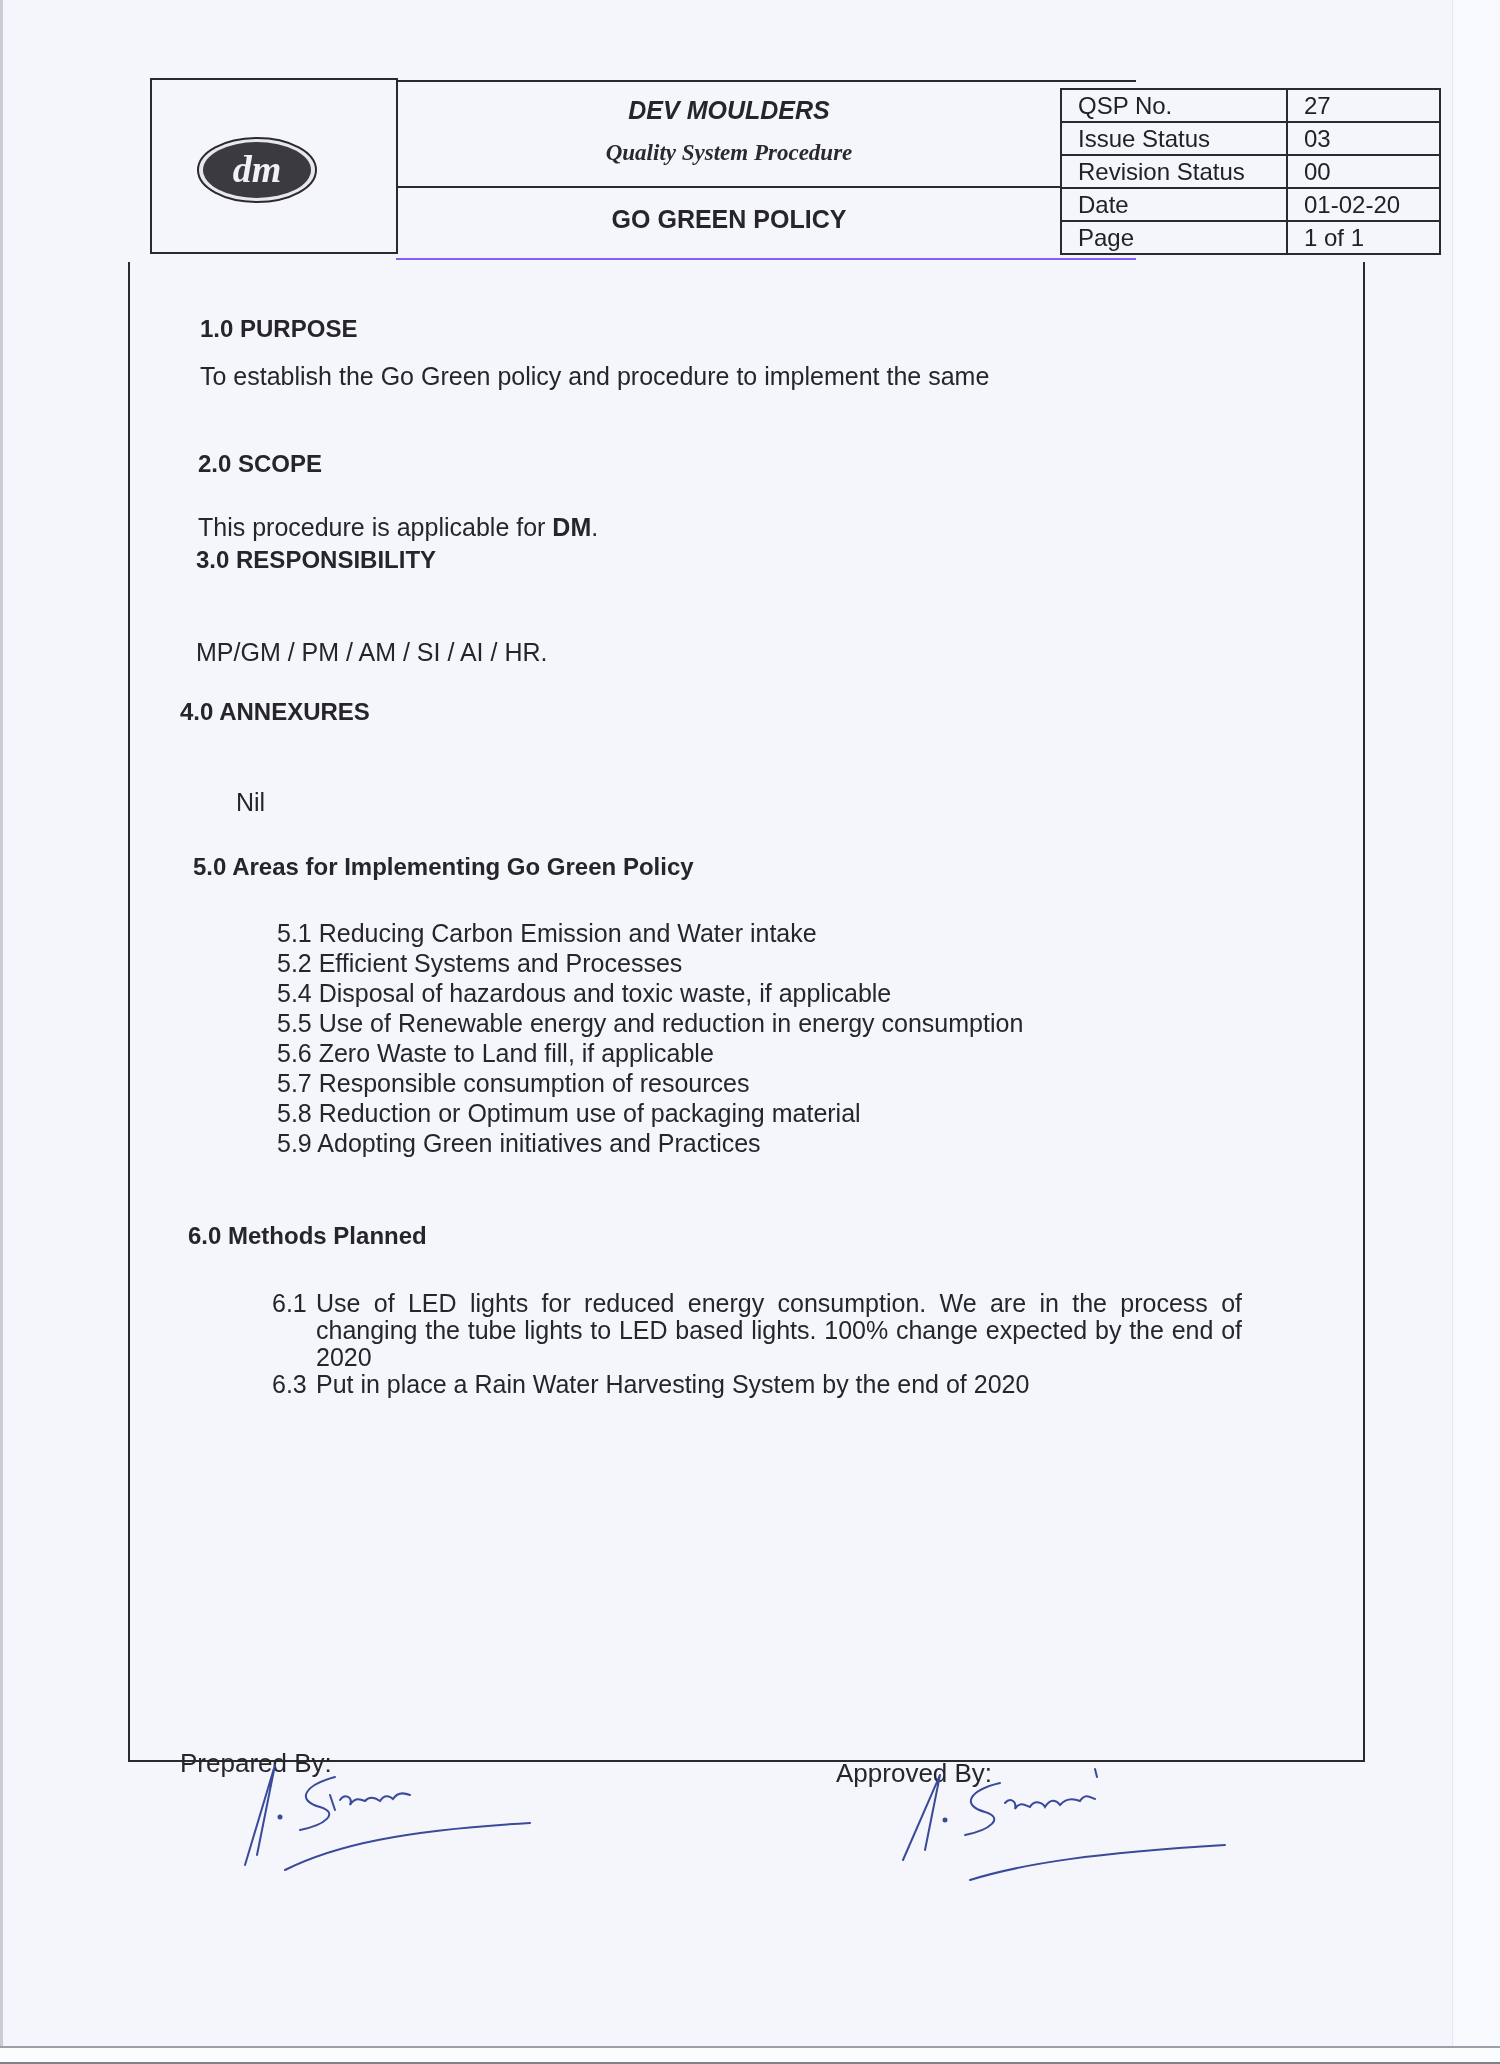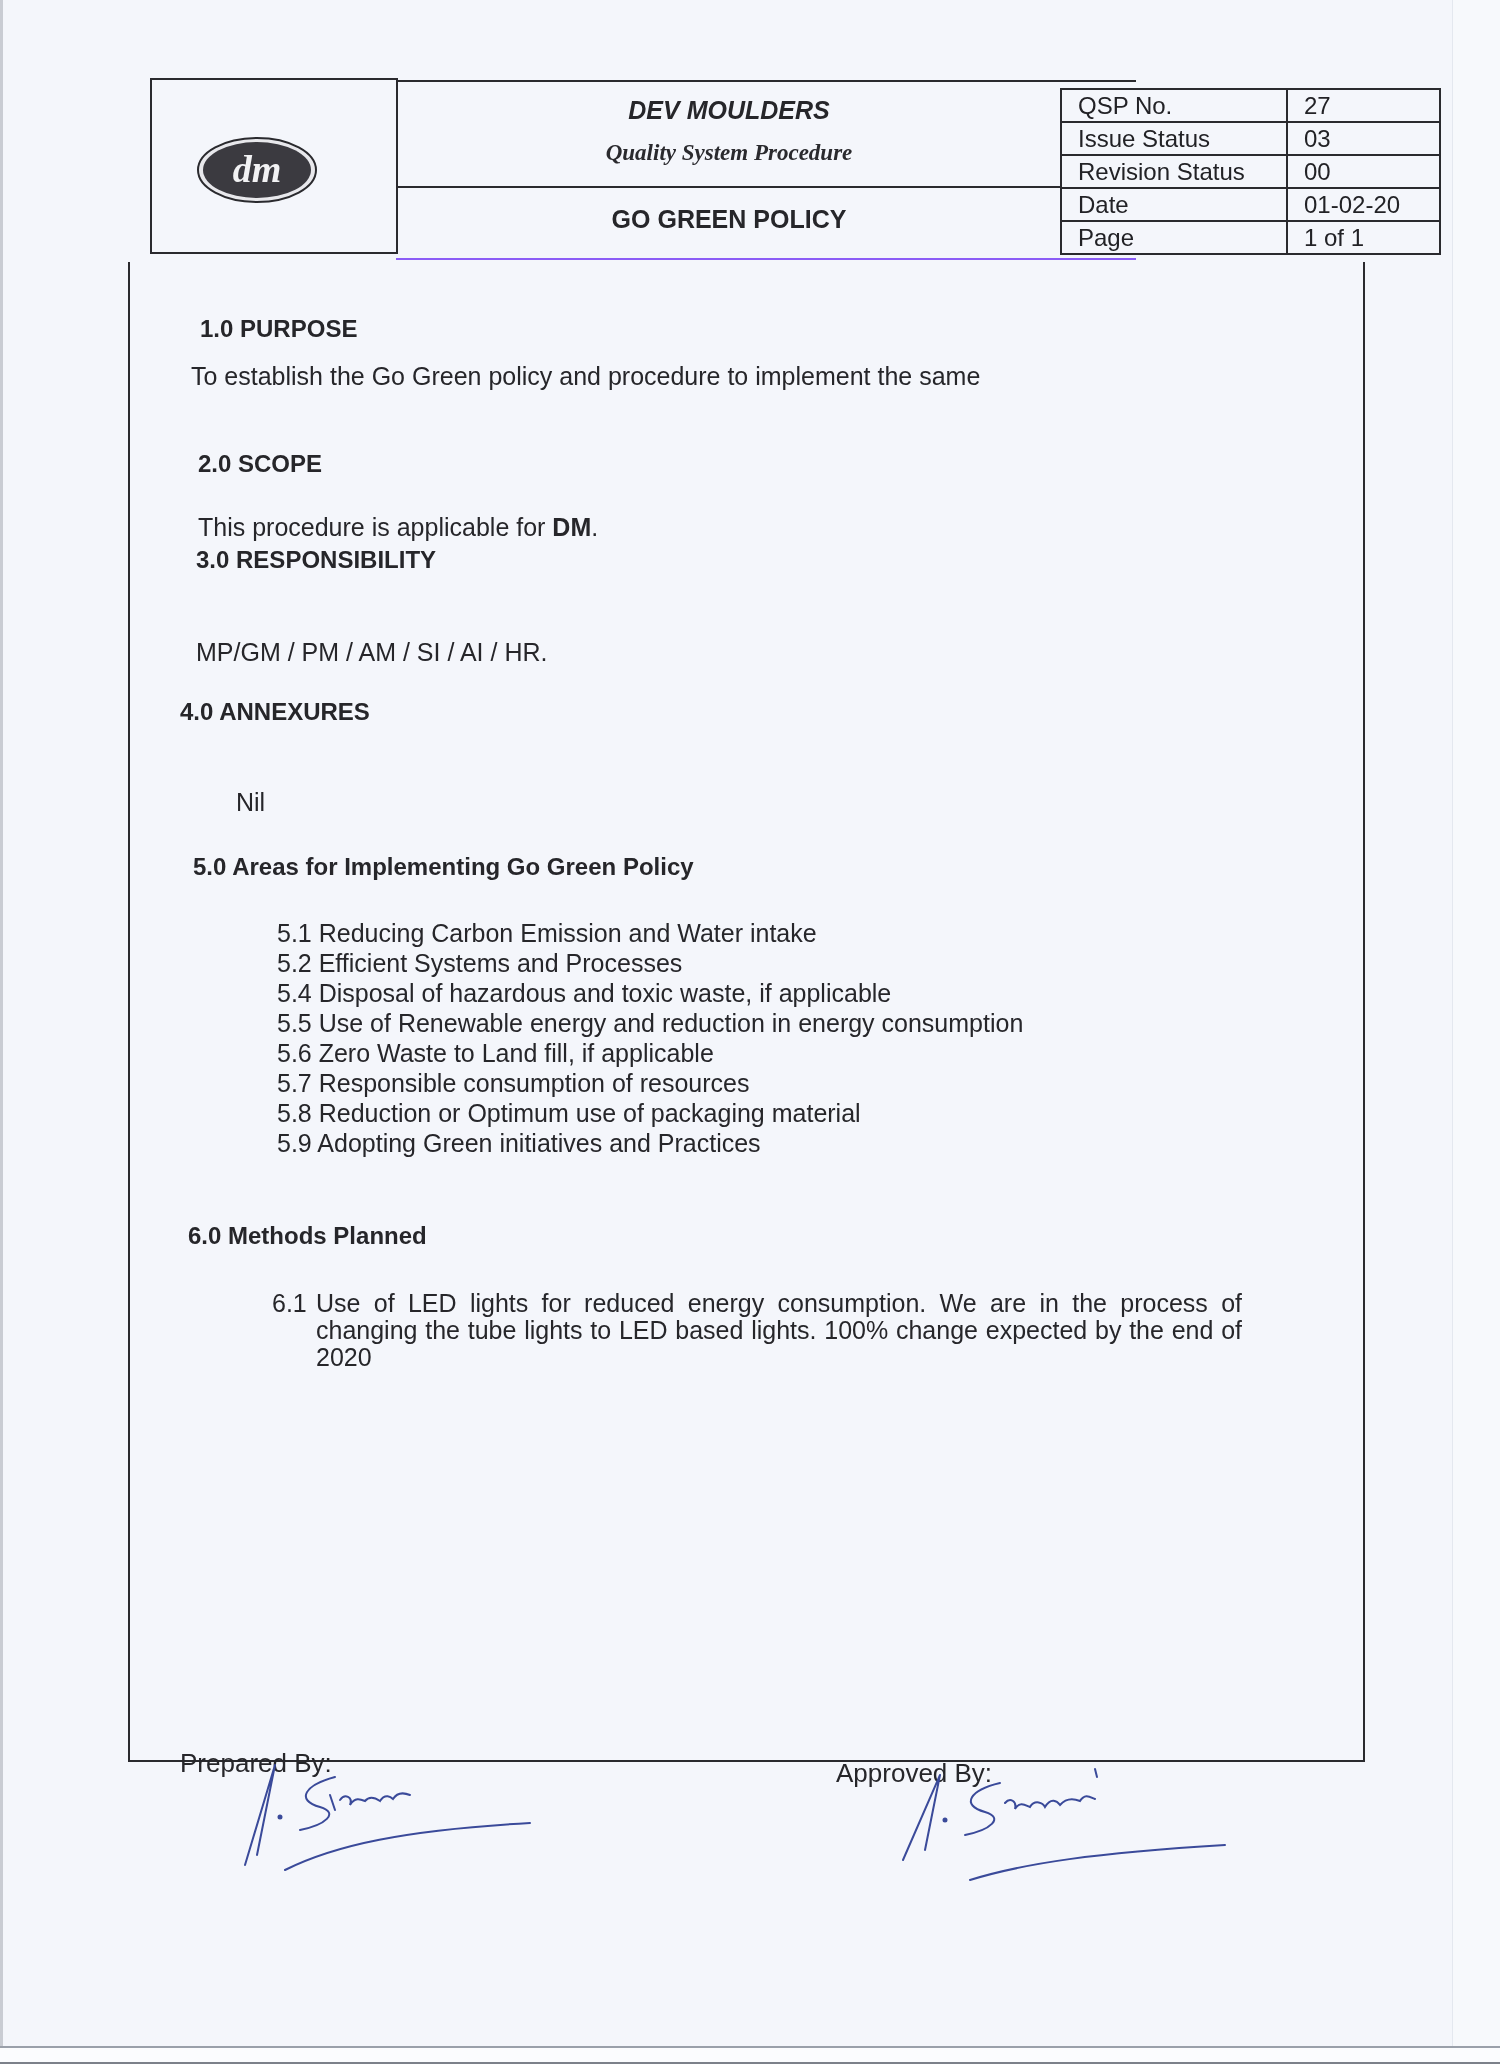--- a/index.html
+++ b/index.html
@@ -123,21 +123,21 @@
   <tr>
     <td class="lbl">Page</td>
     <td class="val">1 of 1</td>
   </tr>
 </tbody>
   </table>
 
 <div class="body-frame"></div>
 
 <div class="h" style="left:200px; top:315px;">1.0 PURPOSE</div>
-<div class="p" style="left:191px; top:362px;">To establish the Go Green policy and procedure to implement the same</div>
+<div class="p" style="left:200px; top:362px;">To establish the Go Green policy and procedure to implement the same</div>
 
 <div class="h" style="left:198px; top:450px;">2.0 SCOPE</div>
 <div class="p" style="left:198px; top:513px;"><span>This procedure is applicable for </span><b>DM</b><span>.</span></div>
 
 <div class="h" style="left:196px; top:546px;">3.0 RESPONSIBILITY</div>
 <div class="p" style="left:196px; top:638px;">MP/GM / PM / AM / SI / AI / HR.</div>
 
 <div class="h" style="left:180px; top:698px;">4.0 ANNEXURES</div>
 <div class="p" style="left:236px; top:788px;">Nil</div>
 
@@ -151,20 +151,24 @@
   <div>5.7 Responsible consumption of resources</div>
   <div>5.8 Reduction or Optimum use of packaging material</div>
   <div>5.9 Adopting Green initiatives and Practices</div>
 </div>
 
 <div class="h" style="left:188px; top:1222px;">6.0 Methods Planned</div>
 <div class="methods">
   <div class="method">
     <span class="num">6.1</span>
     <span class="txt">Use of LED lights for reduced energy consumption. We are in the process of changing the tube lights to LED based lights. 100% change expected by the end of 2020</span>
+  </div>
+  <div class="method">
+    <span class="num">6.3</span>
+    <span class="txt">Put in place a Rain Water Harvesting System by the end of 2020</span>
   </div>
 </div>
 
 <div class="sig-label" style="left:180px; top:1748px;">Prepared By:</div>
 <svg class="signature" style="left:235px; top:1755px;" width="300" height="120" viewBox="0 0 300 120">
   <g fill="none" stroke="#3a4a9a" stroke-width="2" stroke-linecap="round">
     <path d="M40 10 L10 110 M40 10 L22 100"></path>
     <circle cx="45" cy="62" r="1.5" fill="#3a4a9a"></circle>
     <path d="M100 22 C70 30, 60 45, 85 52 C105 58, 90 70, 65 75"></path>
     <path d="M95 40 L100 55 M105 45 C110 38, 118 42, 115 50 C120 42, 125 44, 130 46 C135 40, 142 44, 145 46 C150 38, 156 42, 158 44 C163 36, 170 38, 175 40"></path>

